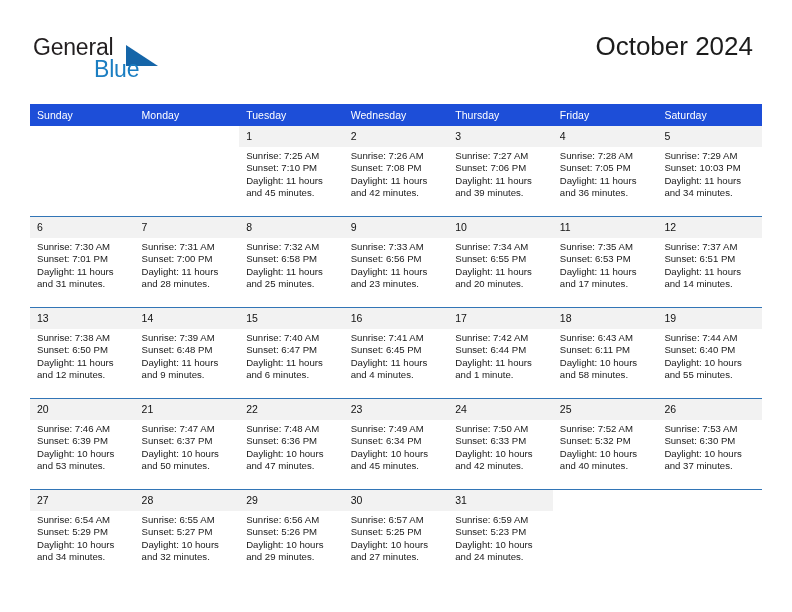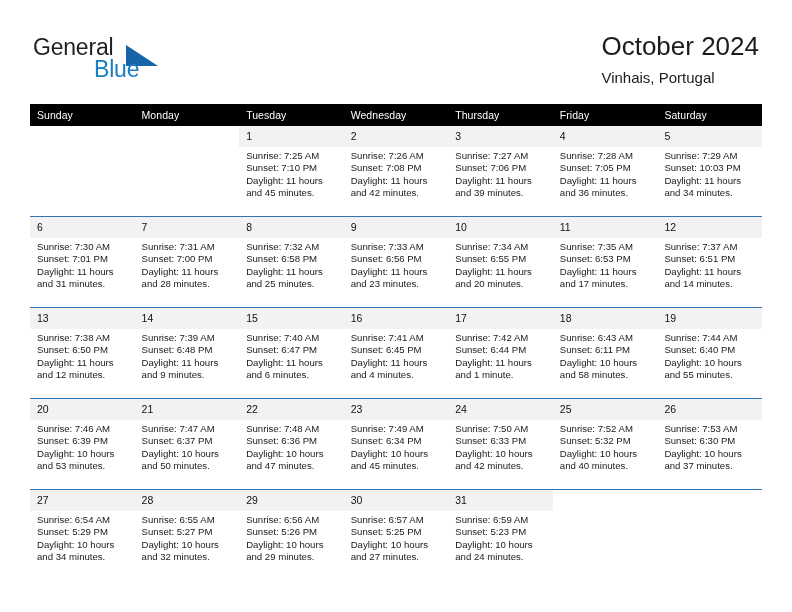--- a/index.html
+++ b/index.html
@@ -60,23 +60,23 @@
     left: 93px;
     top: 11px;
     width: 0;
     height: 0;
     border-left: 32px solid #1565a8;
     border-top: 21px solid transparent;
   }
 
   .title-block {
     position: absolute;
-    right: 33px;
+    right: 39px;
     top: 30px;
-    text-align: left;
+    text-align: center;
   }
   .cal-title {
     font-size: 26px;
     color: #1c1c1c;
     line-height: 32px;
     white-space: nowrap;
     font-weight: normal;
   }
   .cal-subtitle {
     font-size: 15px;
@@ -91,21 +91,21 @@
     position: absolute;
     left: 30px;
     top: 104px;
     width: 732px;
     border-collapse: collapse;
     table-layout: fixed;
   }
   .calendar col { width: 104.57px; }
 
   thead th {
-    background: #000000;
+    background: #1d4ed8;
     color: #ffffff;
     font-size: 10.5px;
     font-weight: normal;
     text-align: left;
     padding: 5px 0 5px 7px;
     height: 12px;
     letter-spacing: 0.05px;
   }
 
   tbody tr.week-row td {
@@ -152,21 +152,20 @@
 
   <div class="header">
     <div class="brand">
       <span class="brand-general">General</span>
       <span class="brand-triangle"></span>
       <span class="brand-blue">Blue</span>
     </div>
 
     <div class="title-block">
       <div class="cal-title">October 2024</div>
-      <div class="cal-subtitle">Vinhais, Portugal</div>
     </div>
   </div>
 
   <table class="calendar">
     <colgroup>
       <col>
         <col>
         <col>
         <col>
         <col>

